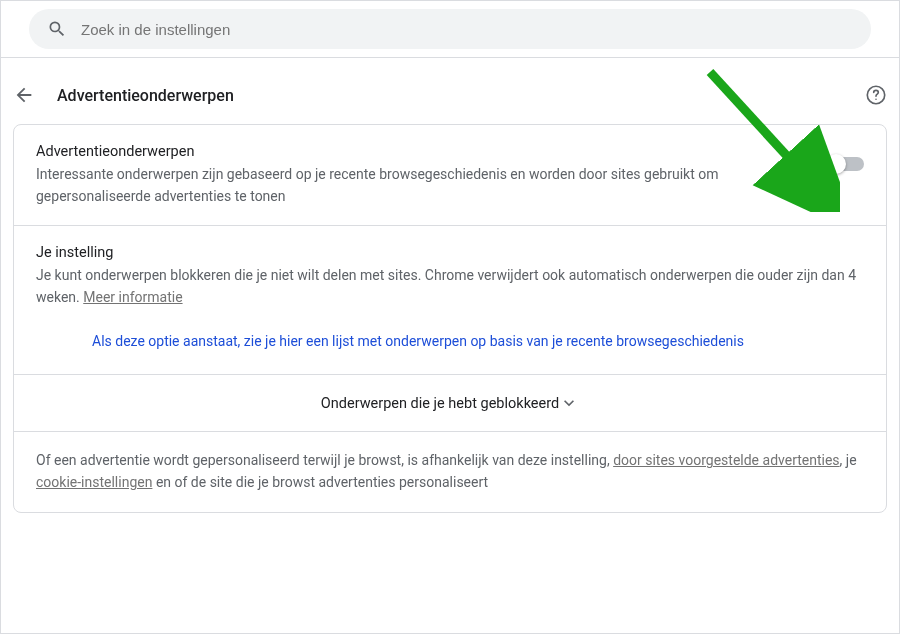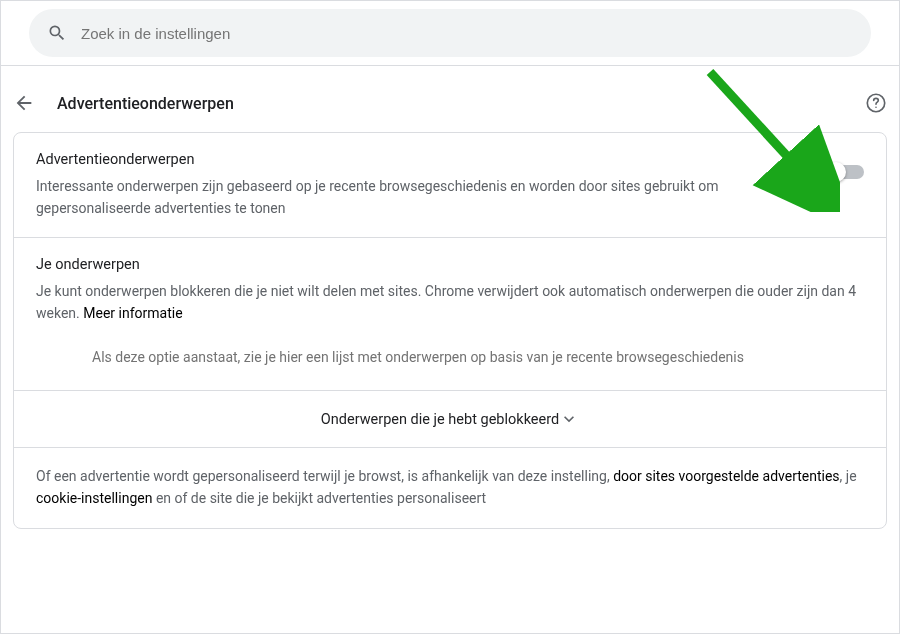--- a/index.html
+++ b/index.html
@@ -1,36 +1,36 @@
 <!DOCTYPE html>
 <html><head>
 <meta charset="utf-8">
 <style>
 * { box-sizing: border-box; margin: 0; padding: 0; }
 body { font-family: Roboto, "Segoe UI", Arial, sans-serif; font-size: 14px; color: #202124; background: #fff; width: 900px; height: 634px; overflow: hidden; border: 1px solid #dadce0; }
 .search-bar-wrap { padding: 8px 28px 8px 28px; border-bottom: 1px solid #dadce0; }
-.search-bar { display: flex; align-items: center; background: #f1f3f4; border-radius: 46px; height: 48px; padding: 0 18px; }
+.search-bar { display: flex; align-items: center; background: #f1f3f4; border-radius: 46px; height: 40px; padding: 0 18px; }
 .search-icon { width: 20px; height: 20px; fill: #5f6368; margin-right: 14px; flex-shrink: 0; }
 .search-input { border: none; background: transparent; outline: none; font-size: 15px; color: #5f6368; flex: 1; }
 .content-wrap { padding: 20px 12px; }
 .panel-header { display: flex; align-items: center; padding: 6px 0 18px 0; }
 .back-btn { width: 22px; height: 22px; fill: #5f6368; margin-right: 22px; cursor: pointer; flex-shrink: 0; }
 .panel-title { font-size: 16px; font-weight: 500; color: #202124; flex: 1; }
 .help-btn { width: 22px; height: 22px; fill: none; stroke: #5f6368; stroke-width: 1.8; cursor: pointer; flex-shrink: 0; }
 .card { border: 1px solid #dadce0; border-radius: 8px; }
 .section { padding: 18px 22px; }
 .section + .section { border-top: 1px solid #dadce0; }
 .row-flex { display: flex; align-items: flex-start; gap: 20px; }
 .row-text { flex: 1; }
 .row-title { font-size: 14.5px; color: #202124; margin-bottom: 4px; }
-.row-desc { font-size: 14px; color: #5f6368; line-height: 1.55; margin-top: 8px; }
-.link { color: #000000; cursor: pointer; }
+.row-desc { font-size: 14px; color: #5f6368; line-height: 1.55; }
+.link { color: #737373; text-decoration: underline; cursor: pointer; }
 .toggle { position: relative; width: 36px; height: 14px; background: #bdc1c6; border-radius: 7px; cursor: pointer; flex-shrink: 0; margin-top: 14px; }
 .toggle-knob { position: absolute; left: -2px; top: -3px; width: 20px; height: 20px; background: #fff; border-radius: 50%; box-shadow: 0 1px 3px rgba(0,0,0,0.35); }
-.inner-note { padding: 22px 22px 22px 56px; font-size: 14px; color: #737373; line-height: 1.55; }
+.inner-note { padding: 22px 22px 22px 56px; font-size: 14px; color: #1d4ed8; line-height: 1.55; }
 .expandable { display: flex; align-items: center; justify-content: center; cursor: pointer; }
 .chevron { width: 20px; height: 20px; fill: #5f6368; }
 .footer-text { font-size: 14px; color: #5f6368; line-height: 1.55; }
 .arrow-overlay { position: absolute; left: 680px; top: 62px; width: 160px; height: 150px; pointer-events: none; }
 </style>
 </head>
 <body>
 
 <div class="search-bar-wrap">
   <div class="search-bar">
@@ -63,37 +63,37 @@
           <div class="row-title">Advertentieonderwerpen</div>
           <div class="row-desc">Interessante onderwerpen zijn gebaseerd op je recente browsegeschiedenis en worden door sites gebruikt om gepersonaliseerde advertenties te tonen</div>
         </div>
         <div class="toggle">
           <div class="toggle-knob"></div>
         </div>
       </div>
     </div>
 
     <div class="section" style="padding-bottom:0">
-      <div class="row-title">Je onderwerpen</div>
+      <div class="row-title">Je instelling</div>
       <div class="row-desc">
         <span>Je kunt onderwerpen blokkeren die je niet wilt delen met sites. Chrome verwijdert ook automatisch onderwerpen die ouder zijn dan 4 weken. </span><span class="link">Meer informatie</span>
       </div>
       <div class="inner-note">Als deze optie aanstaat, zie je hier een lijst met onderwerpen op basis van je recente browsegeschiedenis</div>
     </div>
 
     <div class="section expandable">
       <div class="row-title" style="margin-bottom:0">Onderwerpen die je hebt geblokkeerd</div>
       <svg class="chevron" viewBox="0 0 24 24">
           <path d="M7.41 8.59L12 13.17l4.59-4.58L18 10l-6 6-6-6 1.41-1.41z"></path>
         </svg>
     </div>
 
     <div class="section">
       <div class="footer-text">
-        <span>Of een advertentie wordt gepersonaliseerd terwijl je browst, is afhankelijk van deze instelling, </span><span class="link">door sites voorgestelde advertenties</span><span>, je </span><span class="link">cookie-instellingen</span><span> en of de site die je bekijkt advertenties personaliseert</span>
+        <span>Of een advertentie wordt gepersonaliseerd terwijl je browst, is afhankelijk van deze instelling, </span><span class="link">door sites voorgestelde advertenties</span><span>, je </span><span class="link">cookie-instellingen</span><span> en of de site die je browst advertenties personaliseert</span>
       </div>
     </div>
 
   </div>
 </div>
 
 <svg class="arrow-overlay" viewBox="0 0 160 150">
   <defs>
       <marker id="ah" markerWidth="12" markerHeight="12" refX="2" refY="5" orient="auto">
         <path d="M0,0 L0,10 L12,5 z" fill="#1aa61a"></path>

